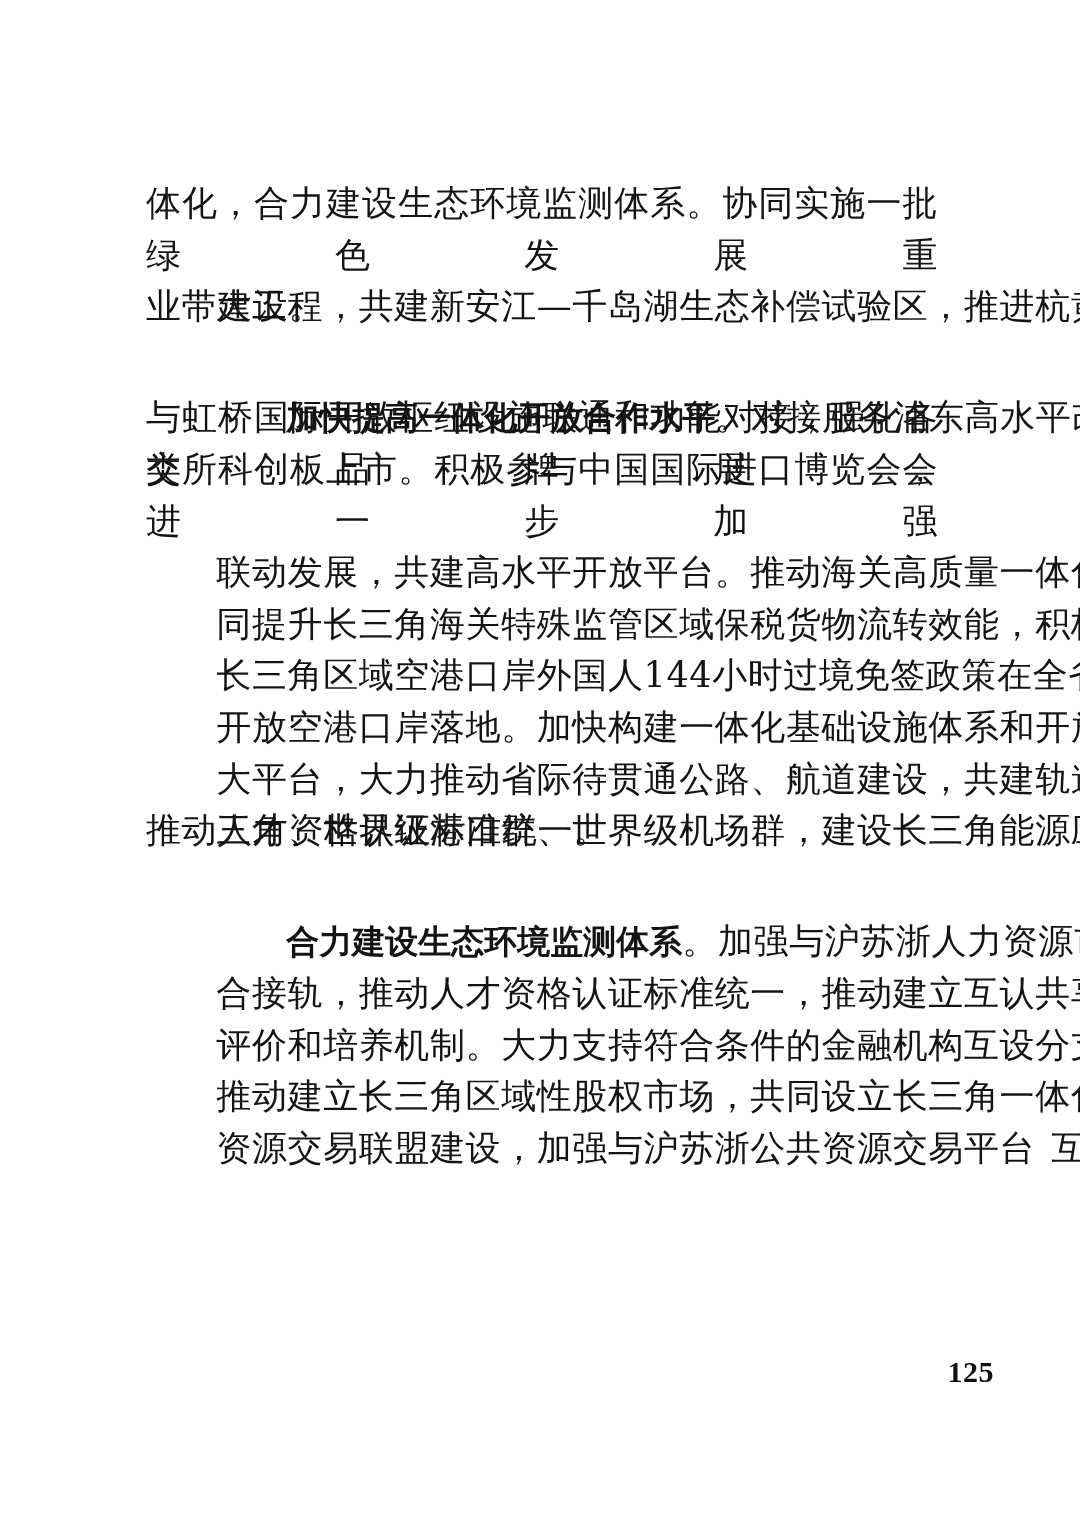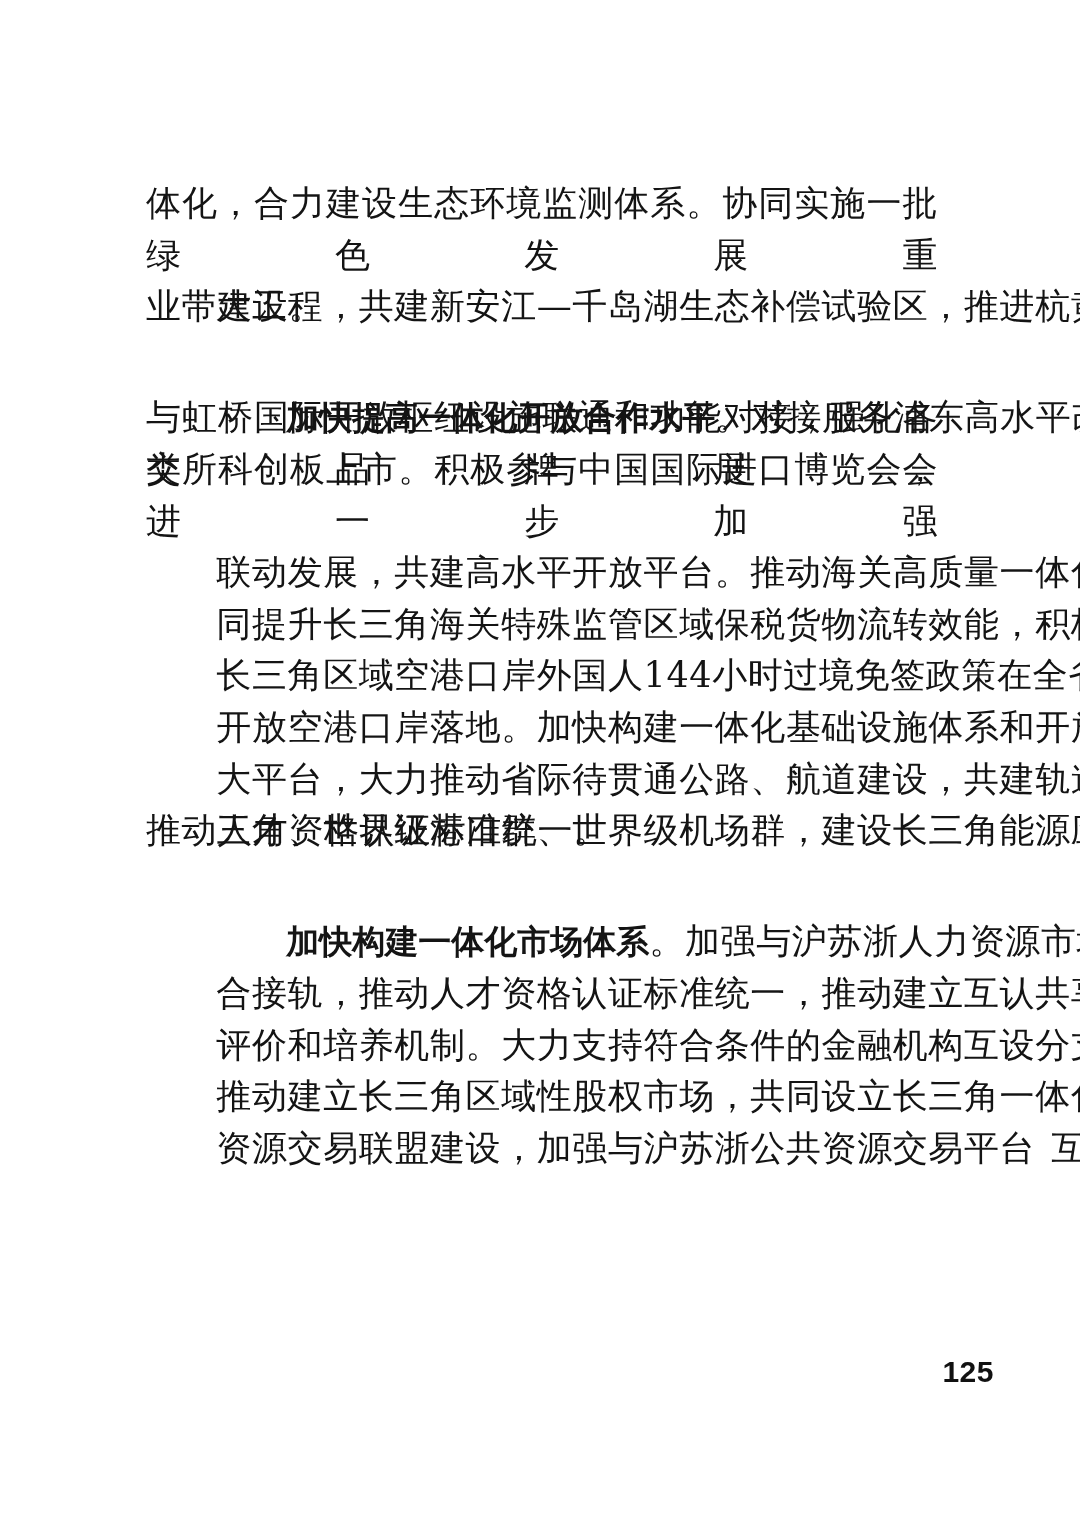--- a/index.html
+++ b/index.html
@@ -74,21 +74,21 @@
     font-weight: bold;
     letter-spacing: 0px;
     font-family: "DejaVu Sans", "Liberation Sans", sans-serif;
     font-size: 33px;
   }
 
   .page-number {
     position: absolute;
     right: 86px;
     top: 1355px;
-    font-family: Liberation Sans, sans-serif;
+    font-family: Liberation Serif, serif;
     font-weight: bold;
     font-size: 30px;
     color: #111111;
     letter-spacing: 0.5px;
   }
 </style>
 </head>
 <body>
 
 <div class="page">
@@ -147,21 +147,21 @@
       <span>三角、世界级港口群、世界级机场群，建设长三角能源应急供</span><span class="gap"></span>
     </div>
 
     <div class="doc-line last">
       <span>推动人才资格认证标准统一。</span>
     </div>
 
     <span class="para-spacer"></span>
 
     <div class="doc-line">
-      <span class="indent"></span><span class="bold-head">加快构建一体化市场体系</span><span>。加强与沪苏浙人力资源市场融</span>
+      <span class="indent"></span><span class="bold-head">合力建设生态环境监测体系</span><span>。加强与沪苏浙人力资源市场融</span>
     </div>
 
     <div class="doc-line">
       <span>合接轨，推动人才资格认证标准统一，推动建立互认共享的人</span><span class="gap"></span>
     </div>
 
     <div class="doc-line">
       <span>评价和培养机制。大力支持符合条件的金融机构互设分支机</span><span class="gap"></span>
     </div>
 

